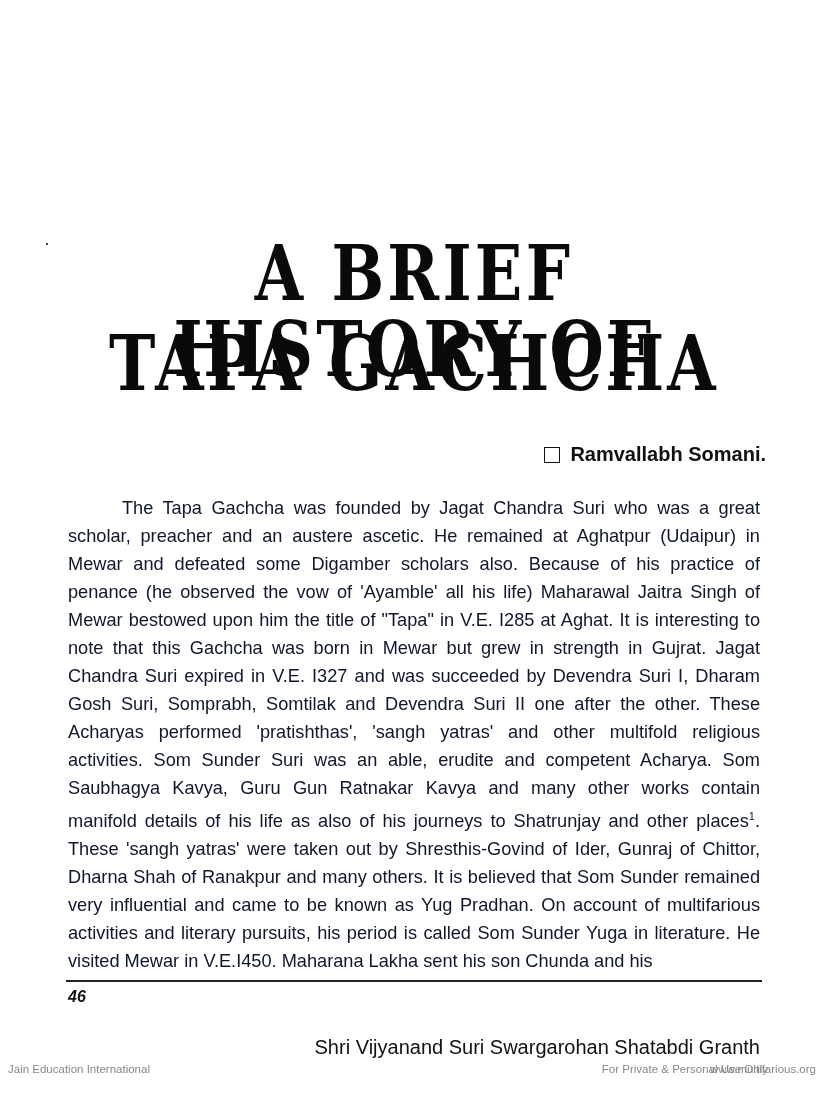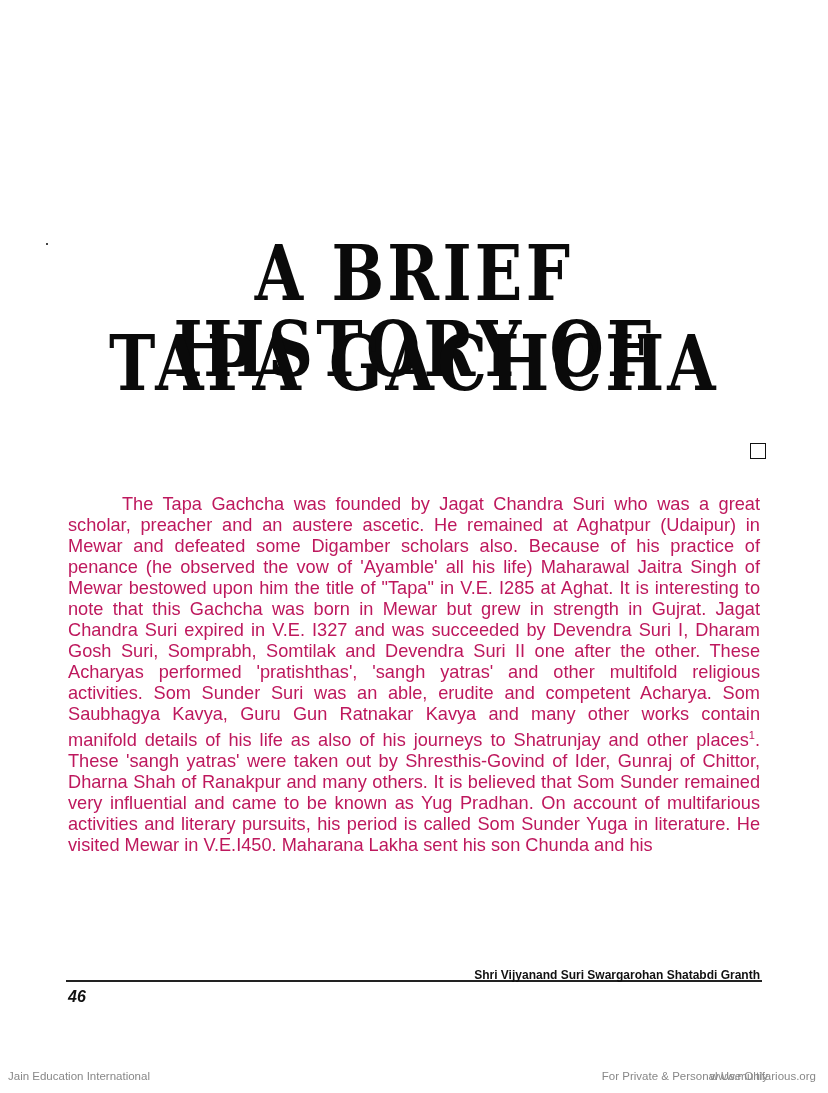--- a/index.html
+++ b/index.html
@@ -19,50 +19,51 @@
   .dot { position: absolute; left: 46px; top: 243px; width: 2px; height: 2px; background: #444; }
   .author {
     position: absolute; right: 62px; top: 443px;
     font-family: "Liberation Sans", sans-serif; font-weight: bold; font-size: 20px;
     display: flex; align-items: center; gap: 10px;
   }
   .author .box { width: 14px; height: 14px; border: 1.6px solid #111; display: inline-block; }
   .body-text {
     position: absolute; left: 68px; top: 494px; width: 692px;
     font-family: "Liberation Sans", sans-serif; font-size: 18.2px;
-    line-height: 21px; text-align: justify; color: #be185d;
+    line-height: 28px; text-align: justify; color: #0f172a;
     text-indent: 54px;
   }
   .body-text sup { font-size: 11px; }
   .rule { position: absolute; left: 66px; top: 980px; width: 696px; height: 1.5px; background: #222; }
   .page-num {
     position: absolute; left: 68px; top: 988px;
     font-weight: bold; font-size: 16px; font-style: italic;
   }
   .running-title {
-    position: absolute; right: 68px; top: 968px;
-    font-weight: bold; font-size: 12px;
+    position: absolute; right: 68px; top: 1036px;
+    font-weight: normal; font-size: 20px;
   }
   .footer {
-    position: absolute; top: 1063px; font-size: 11.5px; color: #888; margin-top: 7px;
+    position: absolute; top: 1063px; font-size: 11.5px; color: #888;
   }
   .footer-left { left: 8px; }
   .footer-center { left: 0; width: 768px; text-align: right; }
   .footer-right { right: 12px; }
 </style>
 </head>
 <body>
 
 <div class="dot"></div>
 
 <div class="title-line title-1">A BRIEF HISTORY OF</div>
 <div class="title-line title-2">TAPA GACHCHA</div>
 
 <div class="author">
   <span class="box"></span>
+  <span>Ramvallabh Somani.</span>
 </div>
 
 <div class="body-text"><span>The Tapa Gachcha was founded by Jagat Chandra Suri who was a great scholar, preacher and an austere ascetic.  He remained at  Aghatpur (Udaipur) in Mewar and defeated some Digamber scholars also. Because of his practice of penance (he observed the vow of 'Ayamble' all his life) Maharawal Jaitra Singh of Mewar bestowed upon him the title of "Tapa" in V.E. I285 at Aghat.  It is interesting to note that this Gachcha was born in Mewar but grew in strength in Gujrat. Jagat Chandra Suri expired in V.E. I327 and was succeeded by Devendra Suri I, Dharam Gosh Suri, Somprabh, Somtilak and Devendra Suri II one after the other.  These Acharyas performed 'pratishthas', 'sangh yatras' and other multifold religious activities. Som Sunder Suri was an able, erudite and competent Acharya. Som Saubhagya Kavya, Guru Gun Ratnakar Kavya and many other works contain manifold details of his life as also of his journeys to Shatrunjay and other places</span><sup>1</sup><span>. These 'sangh yatras' were taken out by Shresthis-Govind of Ider, Gunraj of Chittor, Dharna Shah of Ranakpur and many others. It is believed that Som Sunder remained very influential and came to be known as Yug Pradhan. On account of multifarious activities and literary pursuits, his period is called Som Sunder Yuga in literature.  He visited Mewar in V.E.I450. Maharana Lakha sent his son Chunda and his</span></div>
 
 <div class="rule"></div>
 <div class="page-num">46</div>
 <div class="running-title">Shri Vijyanand Suri Swargarohan Shatabdi Granth</div>
 
 <div class="footer footer-left">Jain Education International</div>
 <div class="footer footer-center">For Private &amp; Personal Use Only</div>

